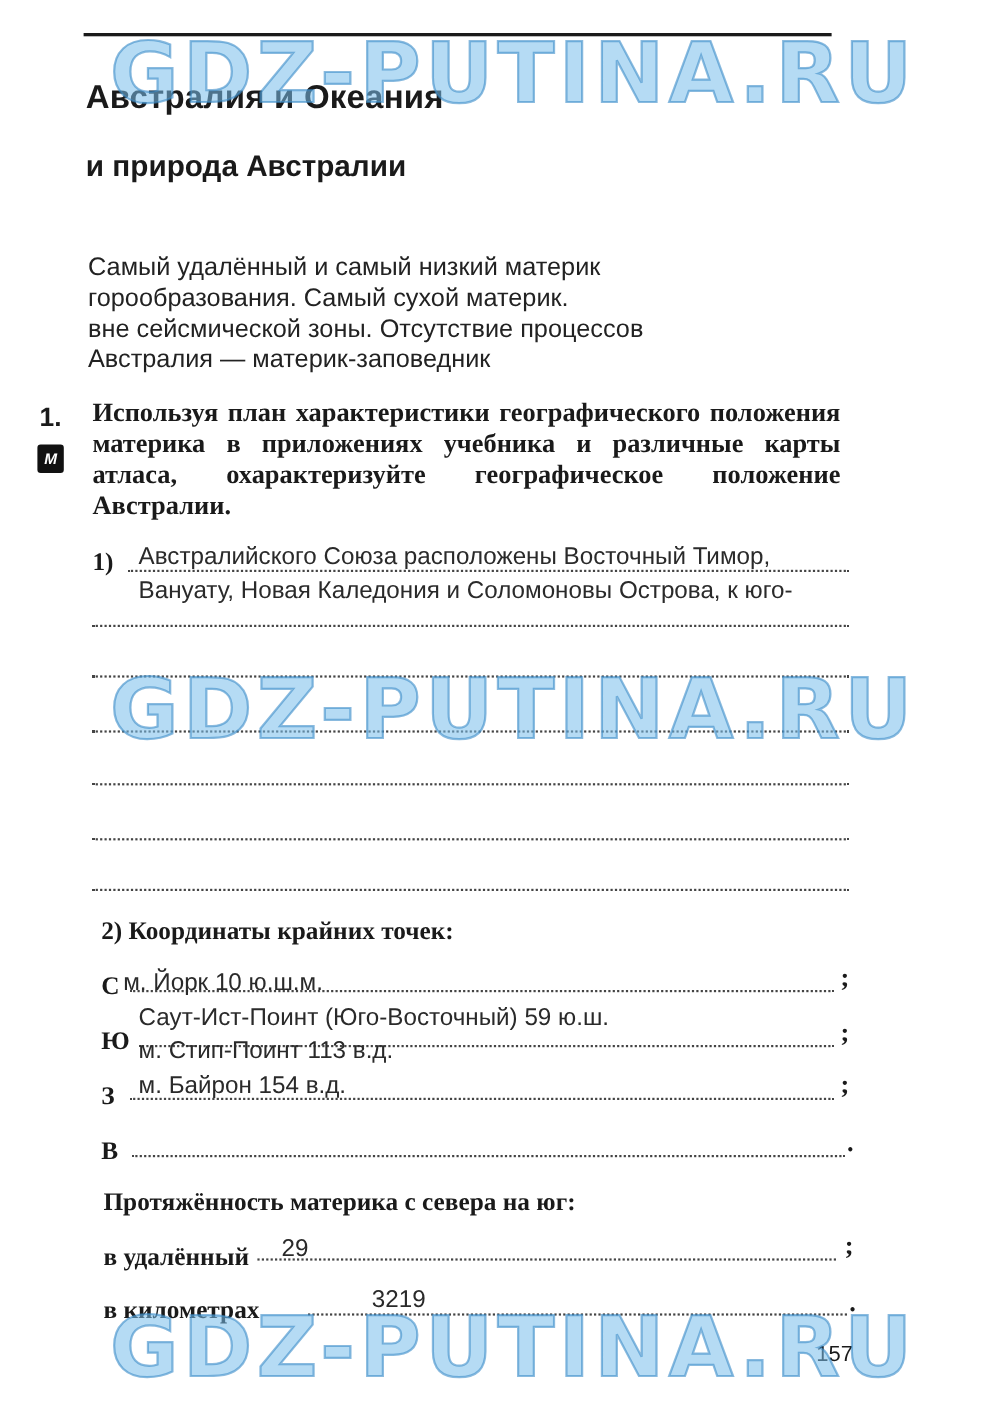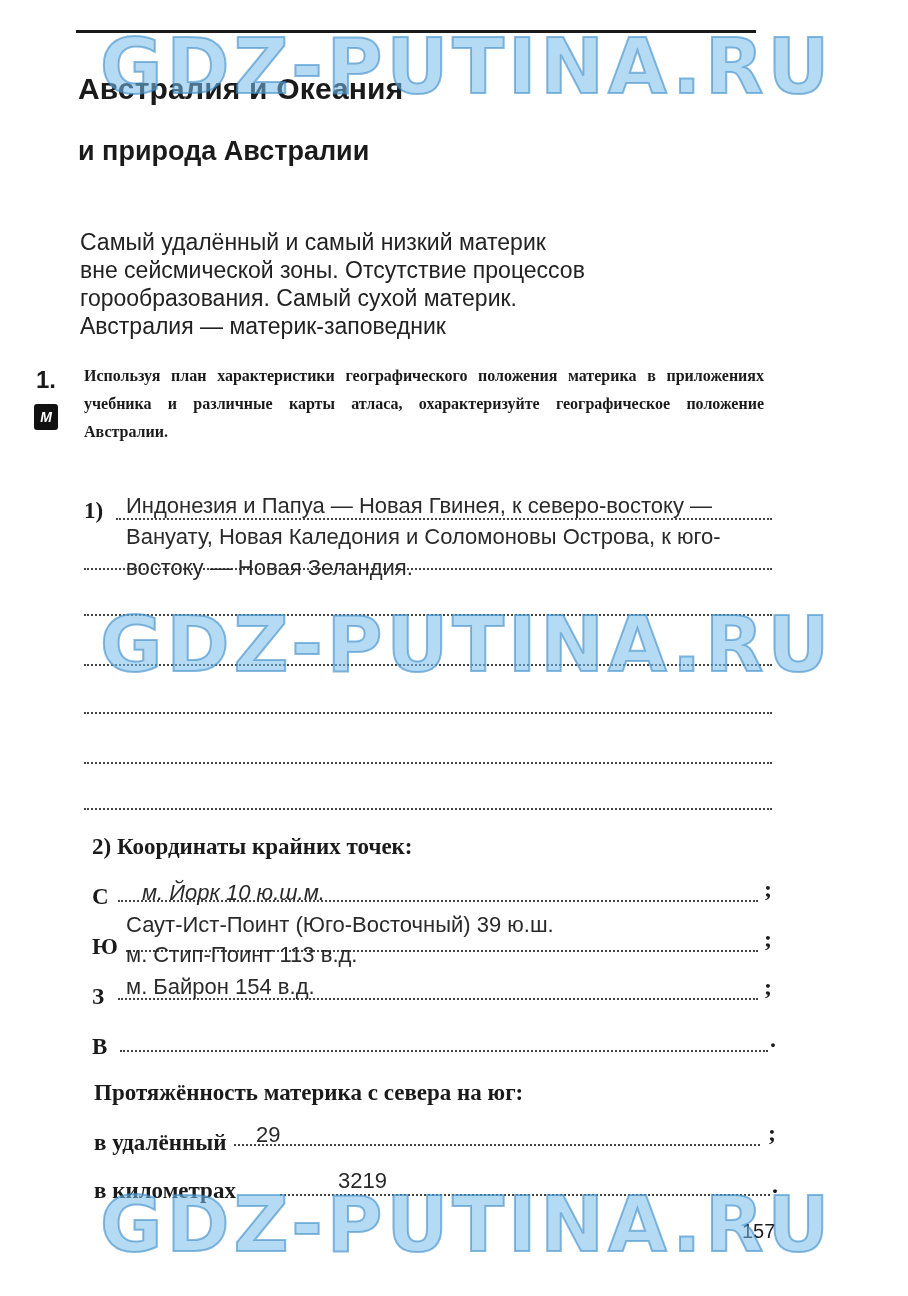--- a/index.html
+++ b/index.html
@@ -11,21 +11,21 @@
     .top-rule { position: absolute; left: 76px; top: 30px; width: 680px; height: 3px; background: #1a1a1a; }
     .abs { position: absolute; }
     .sans { font-family: "Liberation Sans", sans-serif; }
     .serif { font-family: "Liberation Serif", serif; }
     .h1 { left: 78px; top: 72px; font-size: 30px; font-weight: bold; letter-spacing: 0.2px; }
     .h2 { left: 78px; top: 134px; font-size: 27px; font-weight: bold; line-height: 34px; }
     .intro { left: 80px; top: 228px; font-size: 23px; line-height: 28px; color: #222; }
     .task-num { left: 36px; top: 366px; font-size: 24px; font-weight: bold; }
     .badge { left: 34px; top: 404px; width: 24px; height: 26px; background: #111; border-radius: 3px;
       color: #fff; font-weight: bold; font-size: 14px; text-align: center; line-height: 26px; font-style: italic; }
-    .task-text { left: 84px; top: 362px; width: 680px; font-size: 16px; font-weight: bold; line-height: 28px; text-align: justify; }
+    .task-text { left: 84px; top: 362px; width: 680px; font-size: 24px; font-weight: bold; line-height: 28px; text-align: justify; }
     .dotline { position: absolute; height: 0; border-bottom: 2px dotted #444; }
     .hand { font-family: "Liberation Sans", sans-serif; font-size: 22px; color: #2a2a2a; }
     .label { font-family: "Liberation Serif", serif; font-weight: bold; font-size: 23px; }
     .semi { font-family: "Liberation Serif", serif; font-weight: bold; font-size: 24px; }
     .watermark {
       position: absolute; font-family: "DejaVu Sans", sans-serif; font-weight: bold;
       font-size: 76px; color: rgba(120,190,235,0.55); letter-spacing: 4px;
       -webkit-text-stroke: 2px rgba(60,140,200,0.6);
     }
     .pagenum { left: 742px; top: 1220px; font-size: 20px; }
@@ -35,55 +35,54 @@
 
 <div class="top-rule"></div>
 
 <div class="abs sans h1">Австралия и Океания</div>
 <div class="abs sans h2">
   <div>и природа Австралии</div>
 </div>
 
 <div class="abs sans intro">
   <div>Самый удалённый и самый низкий материк</div>
+  <div>горообразования. Самый сухой материк.</div>
   <div>вне сейсмической зоны. Отсутствие процессов</div>
-  <div>горообразования. Самый сухой материк.</div>
   <div>Австралия — материк-заповедник</div>
 </div>
 
 <div class="abs sans task-num">1.</div>
 <div class="abs badge">М</div>
 <div class="abs serif task-text">Используя план характеристики географического положения материка в приложениях учебника и различные карты атласа, охарактеризуйте географическое положение Австралии.</div>
 
 <div class="abs label" style="left:84px; top:498px;">1)</div>
 <div class="dotline" style="left:116px; top:518px; width:656px;"></div>
 <div class="dotline" style="left:84px; top:568px; width:688px;"></div>
 <div class="dotline" style="left:84px; top:614px; width:688px;"></div>
 <div class="dotline" style="left:84px; top:664px; width:688px;"></div>
 <div class="dotline" style="left:84px; top:712px; width:688px;"></div>
 <div class="dotline" style="left:84px; top:762px; width:688px;"></div>
 <div class="dotline" style="left:84px; top:808px; width:688px;"></div>
 
 <div class="abs hand" style="left:126px; top:490px; line-height:31px;">
-  <div>Индонезия и Папуа — Новая Гвинея, к северо-востоку —</div>
+  <div>Австралийского Союза расположены Восточный Тимор,</div>
   <div>Вануату, Новая Каледония и Соломоновы Острова, к юго-</div>
-  <div>востоку — Новая Зеландия.</div>
 </div>
 
 <div class="abs label" style="left:92px; top:834px;">2) Координаты крайних точек:</div>
 
 <div class="abs label" style="left:92px; top:884px;">С</div>
 <div class="dotline" style="left:118px; top:900px; width:640px;"></div>
 <div class="abs semi" style="left:764px; top:876px;">;</div>
-<div class="abs hand" style="left:142px; top:880px;font-style:italic;">м. Йорк 10 ю.ш.м.</div>
+<div class="abs hand" style="left:112px; top:880px;">м. Йорк 10 ю.ш.м.</div>
 
 <div class="abs label" style="left:92px; top:934px;">Ю</div>
 <div class="dotline" style="left:126px; top:950px; width:632px;"></div>
 <div class="abs semi" style="left:764px; top:926px;">;</div>
-<div class="abs hand" style="left:126px; top:912px;">Саут-Ист-Поинт (Юго-Восточный) 39 ю.ш.</div>
+<div class="abs hand" style="left:126px; top:912px;">Саут-Ист-Поинт (Юго-Восточный) 59 ю.ш.</div>
 <div class="abs hand" style="left:126px; top:942px;">м. Стип-Поинт 113 в.д.</div>
 
 <div class="abs label" style="left:92px; top:984px;">З</div>
 <div class="dotline" style="left:118px; top:998px; width:640px;"></div>
 <div class="abs semi" style="left:764px; top:974px;">;</div>
 <div class="abs hand" style="left:126px; top:974px;">м. Байрон 154 в.д.</div>
 
 <div class="abs label" style="left:92px; top:1034px;">В</div>
 <div class="dotline" style="left:120px; top:1050px; width:648px;"></div>
 <div class="abs semi" style="left:770px; top:1026px;">.</div>

